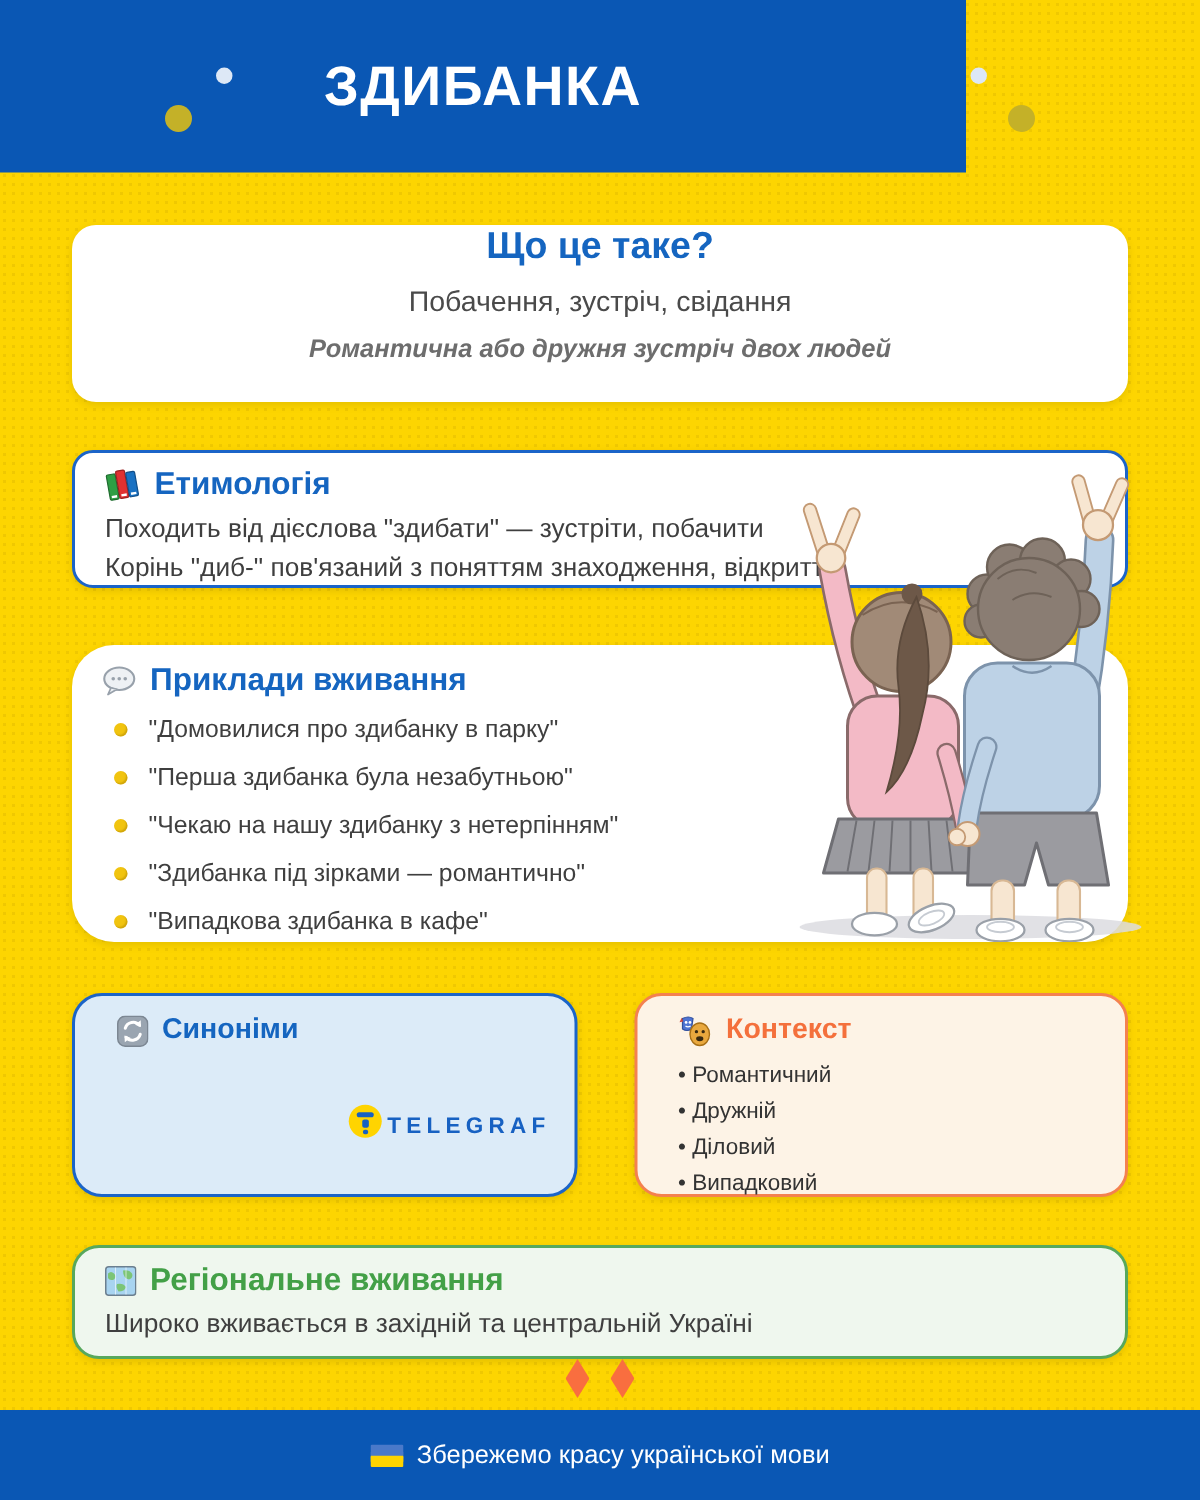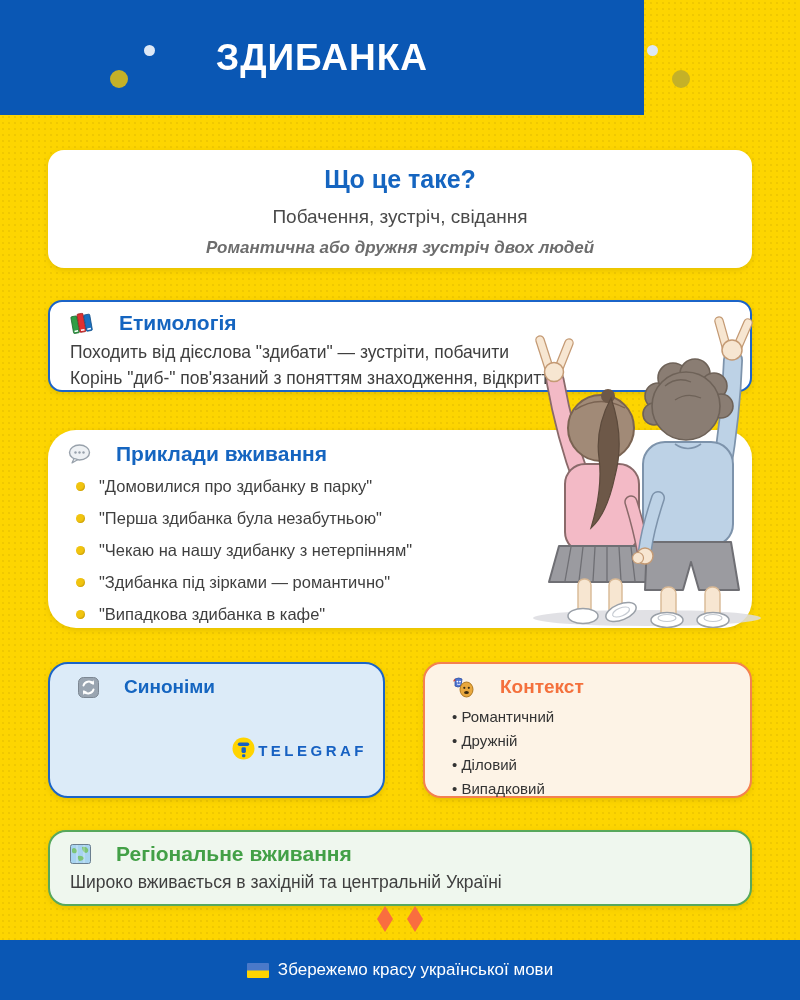--- a/index.html
+++ b/index.html
@@ -23,26 +23,26 @@
   .dot { position:absolute; border-radius:50%; }
   .dot-white { width:11px; height:11px; background:#dde8f6; }
   .dot-yellow { width:18px; height:18px; background:#c4b128; }
   .dot-l-white { left:144px; top:45px; }
   .dot-l-yellow { left:110px; top:70px; }
   .dot-r-white { left:647px; top:45px; }
   .dot-r-yellow { left:672px; top:70px; }
 
   
   .card { position:absolute; background:#ffffff; box-shadow:0 2px 6px rgba(0,0,0,0.10); }
-  .sec-title { display:flex; align-items:center; gap:25px; font-size:21px; font-weight:bold; color:#1565c0; }
+  .sec-title { display:flex; align-items:center; gap:9px; font-size:21px; font-weight:bold; color:#1565c0; }
   .sec-title .ico { display:inline-flex; flex:0 0 auto; }
 
   
   .card-def { left:48px; top:150px; width:704px; height:118px; border-radius:16px;
-              text-align:center; padding:15px 30px; }
+              text-align:center; padding:0 30px; }
   .card-def h2 { color:#1565c0; font-size:25px; font-weight:bold; margin-bottom:12px; }
   .card-def .syns { color:#4a4a4a; font-size:19px; margin-bottom:10px; }
   .card-def .desc { color:#6d6d6d; font-size:17px; font-weight:bold; font-style:italic; }
 
   
   .card-etym { left:48px; top:300px; width:704px; height:92px; border-radius:14px;
                border:2px solid #1b64c8; padding:9px 20px; }
   .card-etym .lines { margin-top:4px; font-size:17.5px; color:#3f3f3f; line-height:1.5; }
 
   

